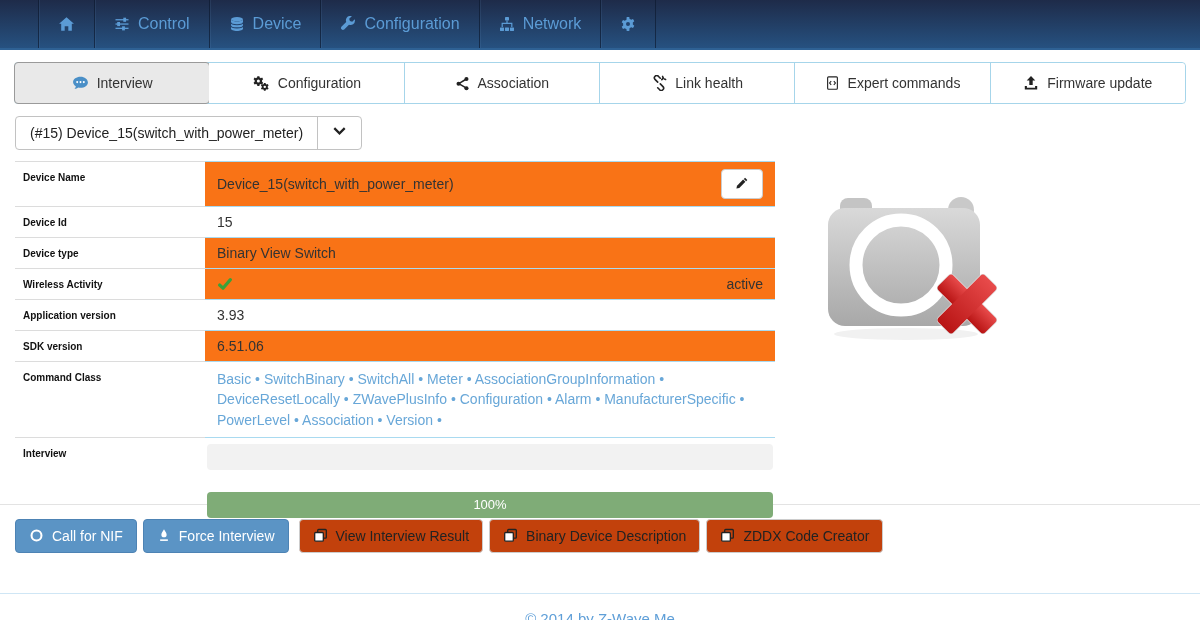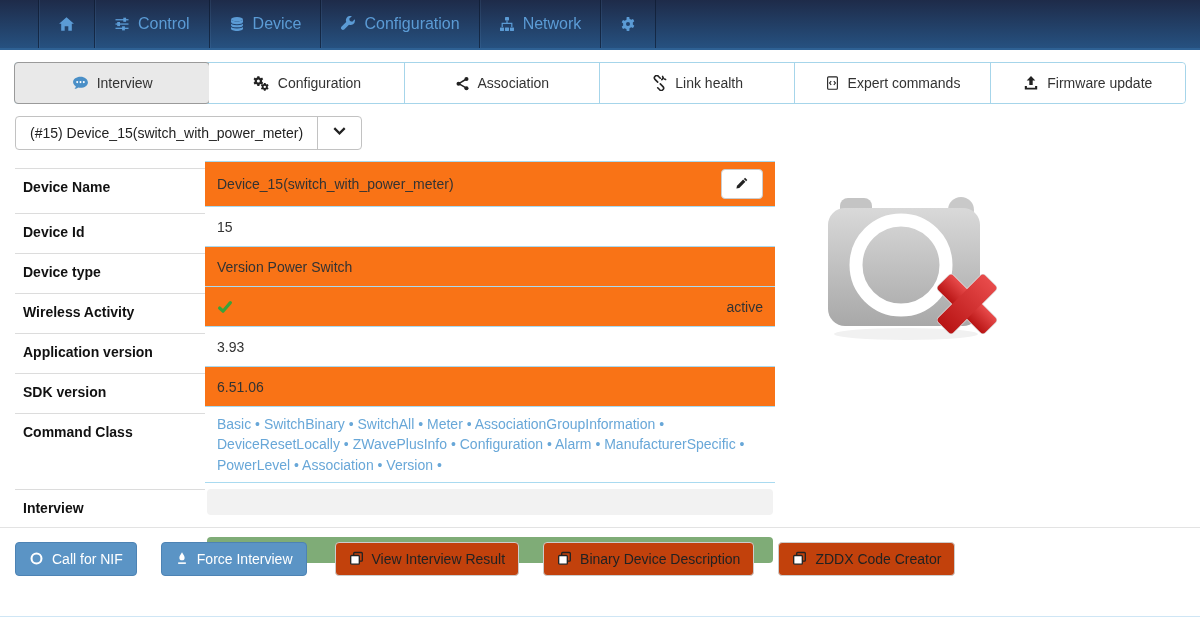--- a/index.html
+++ b/index.html
@@ -34,40 +34,40 @@
   .selector { margin:12px 0 0 15px; display:inline-flex; height:34px; background:#fff;
               border:1px solid #c2c2c2; border-radius:4px; overflow:hidden; }
   .selector-value { display:flex; align-items:center; padding:0 14px;
                     font-size:14px; color:#222; cursor:pointer; }
   .selector-caret { width:44px; display:flex; align-items:center; justify-content:center;
                     border-left:1px solid #c2c2c2; color:#222; cursor:pointer; }
 
   
   .detail-table { margin:11px 0 0 15px; width:760px; }
   .detail-row { display:flex; align-items:stretch; }
-  .cell-label { width:190px; padding:10px 8px 6px; font-size:14px; font-weight:bold;
-                color:#111; border-top:1px solid #dcdcdc;margin-top:7px; }
+  .cell-label { width:190px; padding:10px 8px 6px; font-size:10px; font-weight:bold;
+                color:#111; border-top:1px solid #dcdcdc; }
   .cell-value { flex:1; padding:7px 12px; font-size:14px; color:#333;
                 border-top:1px solid #a9daf0; display:flex; align-items:center; }
   .cell-value.shaded { background:#f97316;justify-content:space-between; }
   .cell-value.links { display:block; line-height:1.45; padding:7px 12px; }
   .cell-value.links a { color:#68a7d8; text-decoration:none; cursor:pointer;text-align:center; }
   .cell-value.links .bullet { color:#68a7d8; }
   .cell-value.progress-cell { padding:6px 2px; }
   .edit-btn { margin-left:8px; width:42px; height:30px; background:#fff;
               border:1px solid #ccc; border-radius:4px; cursor:pointer;
               display:flex; align-items:center; justify-content:center; color:#222; }
   .check { color:#3aa23a; display:flex; align-items:center; margin-right:7px; }
   .progress-track { width:100%; background:#f2f2f2; border-radius:4px; height:26px; }
   .progress-bar { height:26px; background:#7fac77; border-radius:4px; color:#fff;
                   font-size:13px; text-align:center; line-height:26px; }
 
   
-  .actions { margin-top:5px; border-top:1px solid #e3e3e3; padding:14px 15px;
-             display:flex; gap:24px; }
+  .actions { margin-top:28px; border-top:1px solid #e3e3e3; padding:14px 15px;
+             display:flex; gap:6px; }
   .btn { height:34px; padding:0 13px; border-radius:4px; font-size:14px;
          display:inline-flex; align-items:center; gap:8px; cursor:pointer;
          font-family:"Liberation Sans", sans-serif; }
   .btn .ic { display:flex; align-items:center; }
   .btn-primary { background:#5b94c5; border:1px solid #4d83b4; color:#fff; }
   .btn-default { background:#c2410c; border:1px solid #ccc; color:#222; }
   .btn-gap { margin-left:4px; }
 
   
   .footer { margin-top:26px; border-top:1px solid #cfe6f5; padding:16px 0;
@@ -239,21 +239,21 @@
               </svg></span>
           </button>
         </div>
       </div>
       <div class="detail-row">
         <div class="cell-label">Device Id</div>
         <div class="cell-value">15</div>
       </div>
       <div class="detail-row">
         <div class="cell-label">Device type</div>
-        <div class="cell-value shaded">Version Power Switch</div>
+        <div class="cell-value shaded">Binary View Switch</div>
       </div>
       <div class="detail-row">
         <div class="cell-label">Wireless Activity</div>
         <div class="cell-value shaded">
           <span class="check">
             <svg viewBox="0 0 16 16" width="16" height="16" fill="none" stroke="currentColor" stroke-width="3.2" stroke-linecap="round" stroke-linejoin="round">
               <path d="M2.6 9 6 12.2 13.4 3.6"></path>
             </svg>
           </span>
           <span>active</span>

